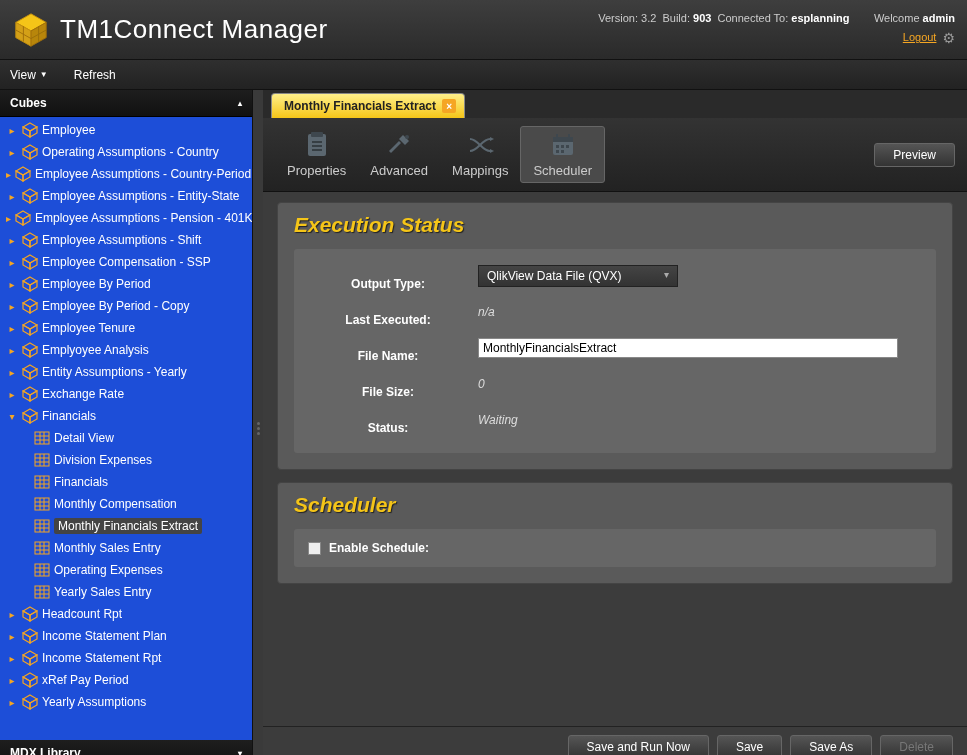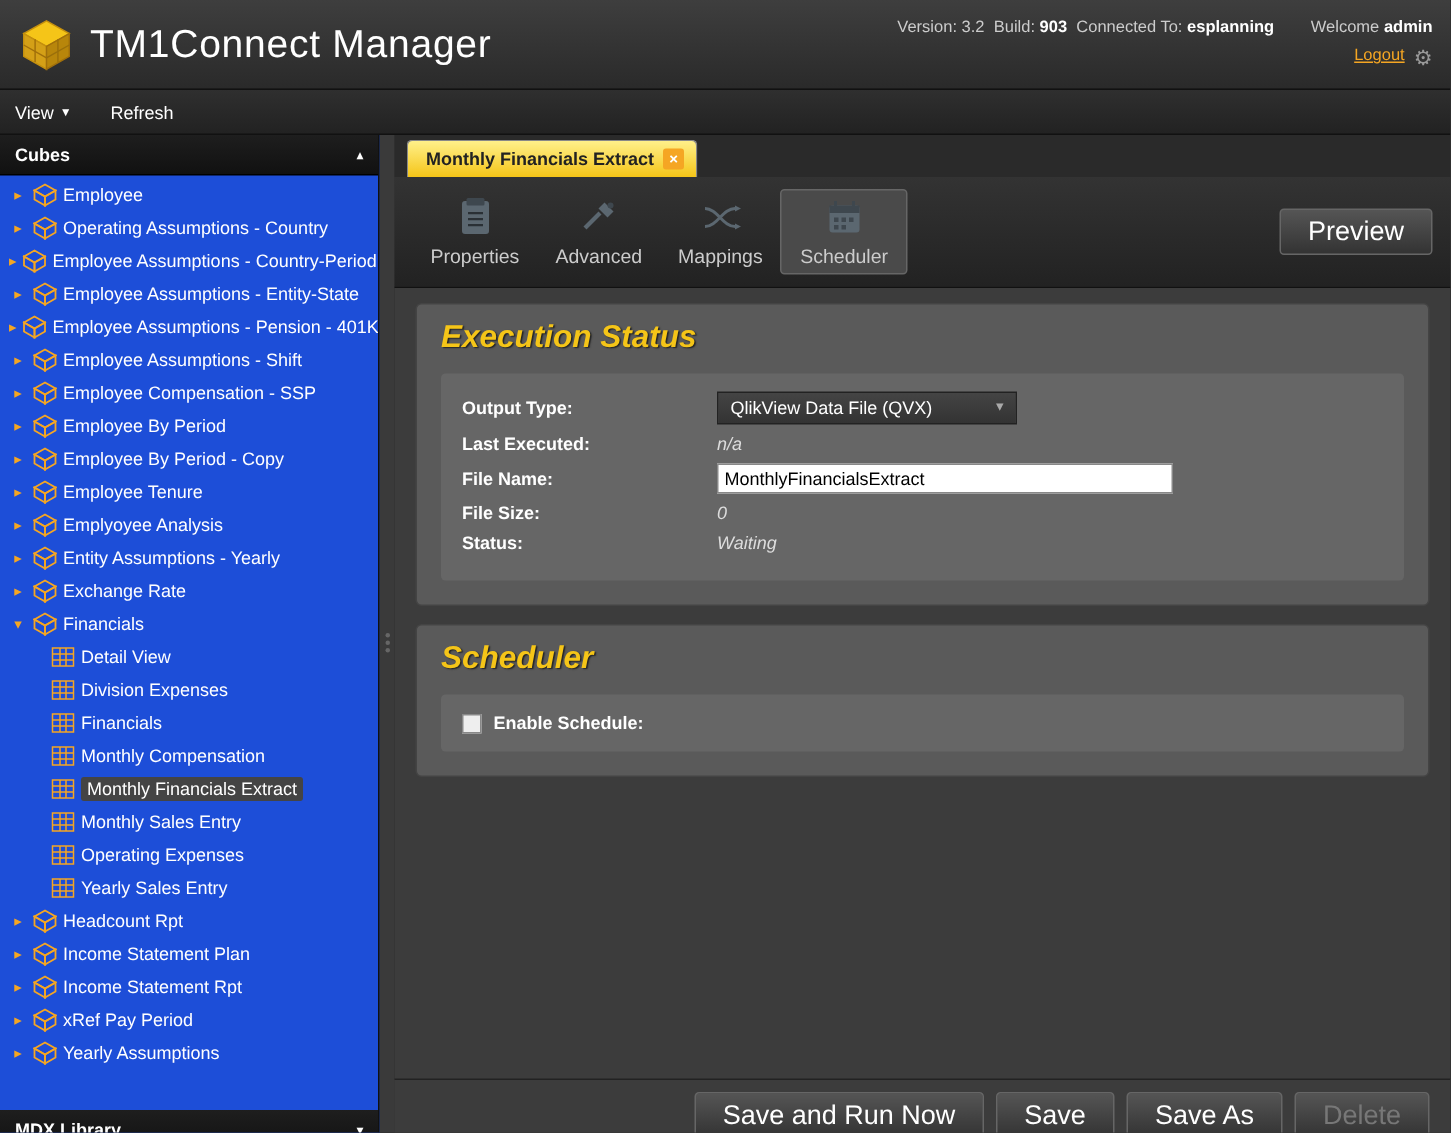--- a/index.html
+++ b/index.html
@@ -45,33 +45,33 @@
 .main { flex: 1; background: #3c3c3c; display: flex; flex-direction: column; }
 .tabbar { height: 28px; display: flex; align-items: flex-end; padding-left: 8px; background: #2a2a2a; }
 .tab { background: linear-gradient(to bottom, #fff08a, #f5c518); color: #222; font-weight: bold; padding: 5px 8px 5px 12px; border-radius: 4px 4px 0 0; font-size: 12px; display: flex; align-items: center; gap: 6px; border: 1px solid #888; border-bottom: none; }
 .tab-close { background: #f5a623; color: #fff; width: 14px; height: 14px; display: flex; align-items: center; justify-content: center; border-radius: 2px; font-size: 10px; cursor: pointer; }
 
 .toolbar { background: linear-gradient(to bottom, #333, #222); padding: 8px 12px; display: flex; align-items: center; border-bottom: 1px solid #111; }
 .tb-btn { display: flex; flex-direction: column; align-items: center; color: #ccc; padding: 4px 12px; cursor: pointer; font-size: 13px; gap: 4px; border-radius: 3px; justify-content: space-between; }
 .tb-btn.selected { background: #4a4a4a; border: 1px solid #666; }
 .tb-btn svg { width: 28px; height: 28px; }
 .preview-wrap { margin-left: auto; }
-.btn { background: linear-gradient(to bottom, #555, #333); border: 1px solid #666; color: #fff; padding: 4px 18px; border-radius: 3px; cursor: pointer; font-size: 18px; }
+.btn { background: linear-gradient(to bottom, #555, #333); border: 1px solid #666; color: #fff; padding: 4px 18px; border-radius: 3px; cursor: pointer; font-size: 12px; }
 .btn.disabled { color: #777; cursor: default; }
 
 .content { flex: 1; overflow-y: auto; padding: 10px 14px; }
 .section { background: #5a5a5a; border: 1px solid #444; border-radius: 4px; margin-bottom: 12px; padding: 10px 16px 16px; }
 .section-title { color: #f5c518; font-size: 21px; font-weight: bold; font-style: italic; text-shadow: 1px 1px 1px #222; margin-bottom: 12px; }
 .form-inner { background: #666; border-radius: 3px; padding: 12px 14px; }
 .form-row { display: flex; align-items: center; margin-bottom: 6px; font-size: 12px; }
-.form-label { width: 170px; text-align: left; padding-right: 10px; color: #fff; font-weight: bold; }
+.form-label { width: 170px; text-align: center; padding-right: 10px; color: #fff; font-weight: bold; margin-top: 16px; }
 .form-value { color: #ddd; font-style: italic; }
 .select { background: linear-gradient(to bottom, #444, #333); border: 1px solid #222; color: #fff; padding: 3px 26px 3px 8px; font-size: 12px; position: relative; width: 200px; cursor: pointer; }
 .select::after { content: "▾"; position: absolute; right: 8px; color: #aaa; font-size: 10px; }
-.text-input { background: #fff; color: #000; border: 1px solid #888; padding: 2px 4px; font-size: 12px; width: 304px; }
+.text-input { background: #fff; color: #000; border: 1px solid #888; padding: 2px 4px; font-size: 12px; width: 420px; }
 .chk-row { display: flex; align-items: center; gap: 8px; color: #fff; font-weight: bold; }
 .chk { width: 13px; height: 13px; background: #eee; border: 1px solid #888; }
 
 
 .footer { padding: 8px 14px; display: flex; justify-content: flex-end; gap: 8px; background: #3c3c3c; border-top: 1px solid #222; }
 
 
 .cube-icon { fill: none; stroke: #f5a623; stroke-width: 1.2; }
 .mini-table-icon rect { fill: none; stroke: #f5a623; stroke-width: 1; }
 .mini-table-icon line { stroke: #f5a623; stroke-width: 1; }

